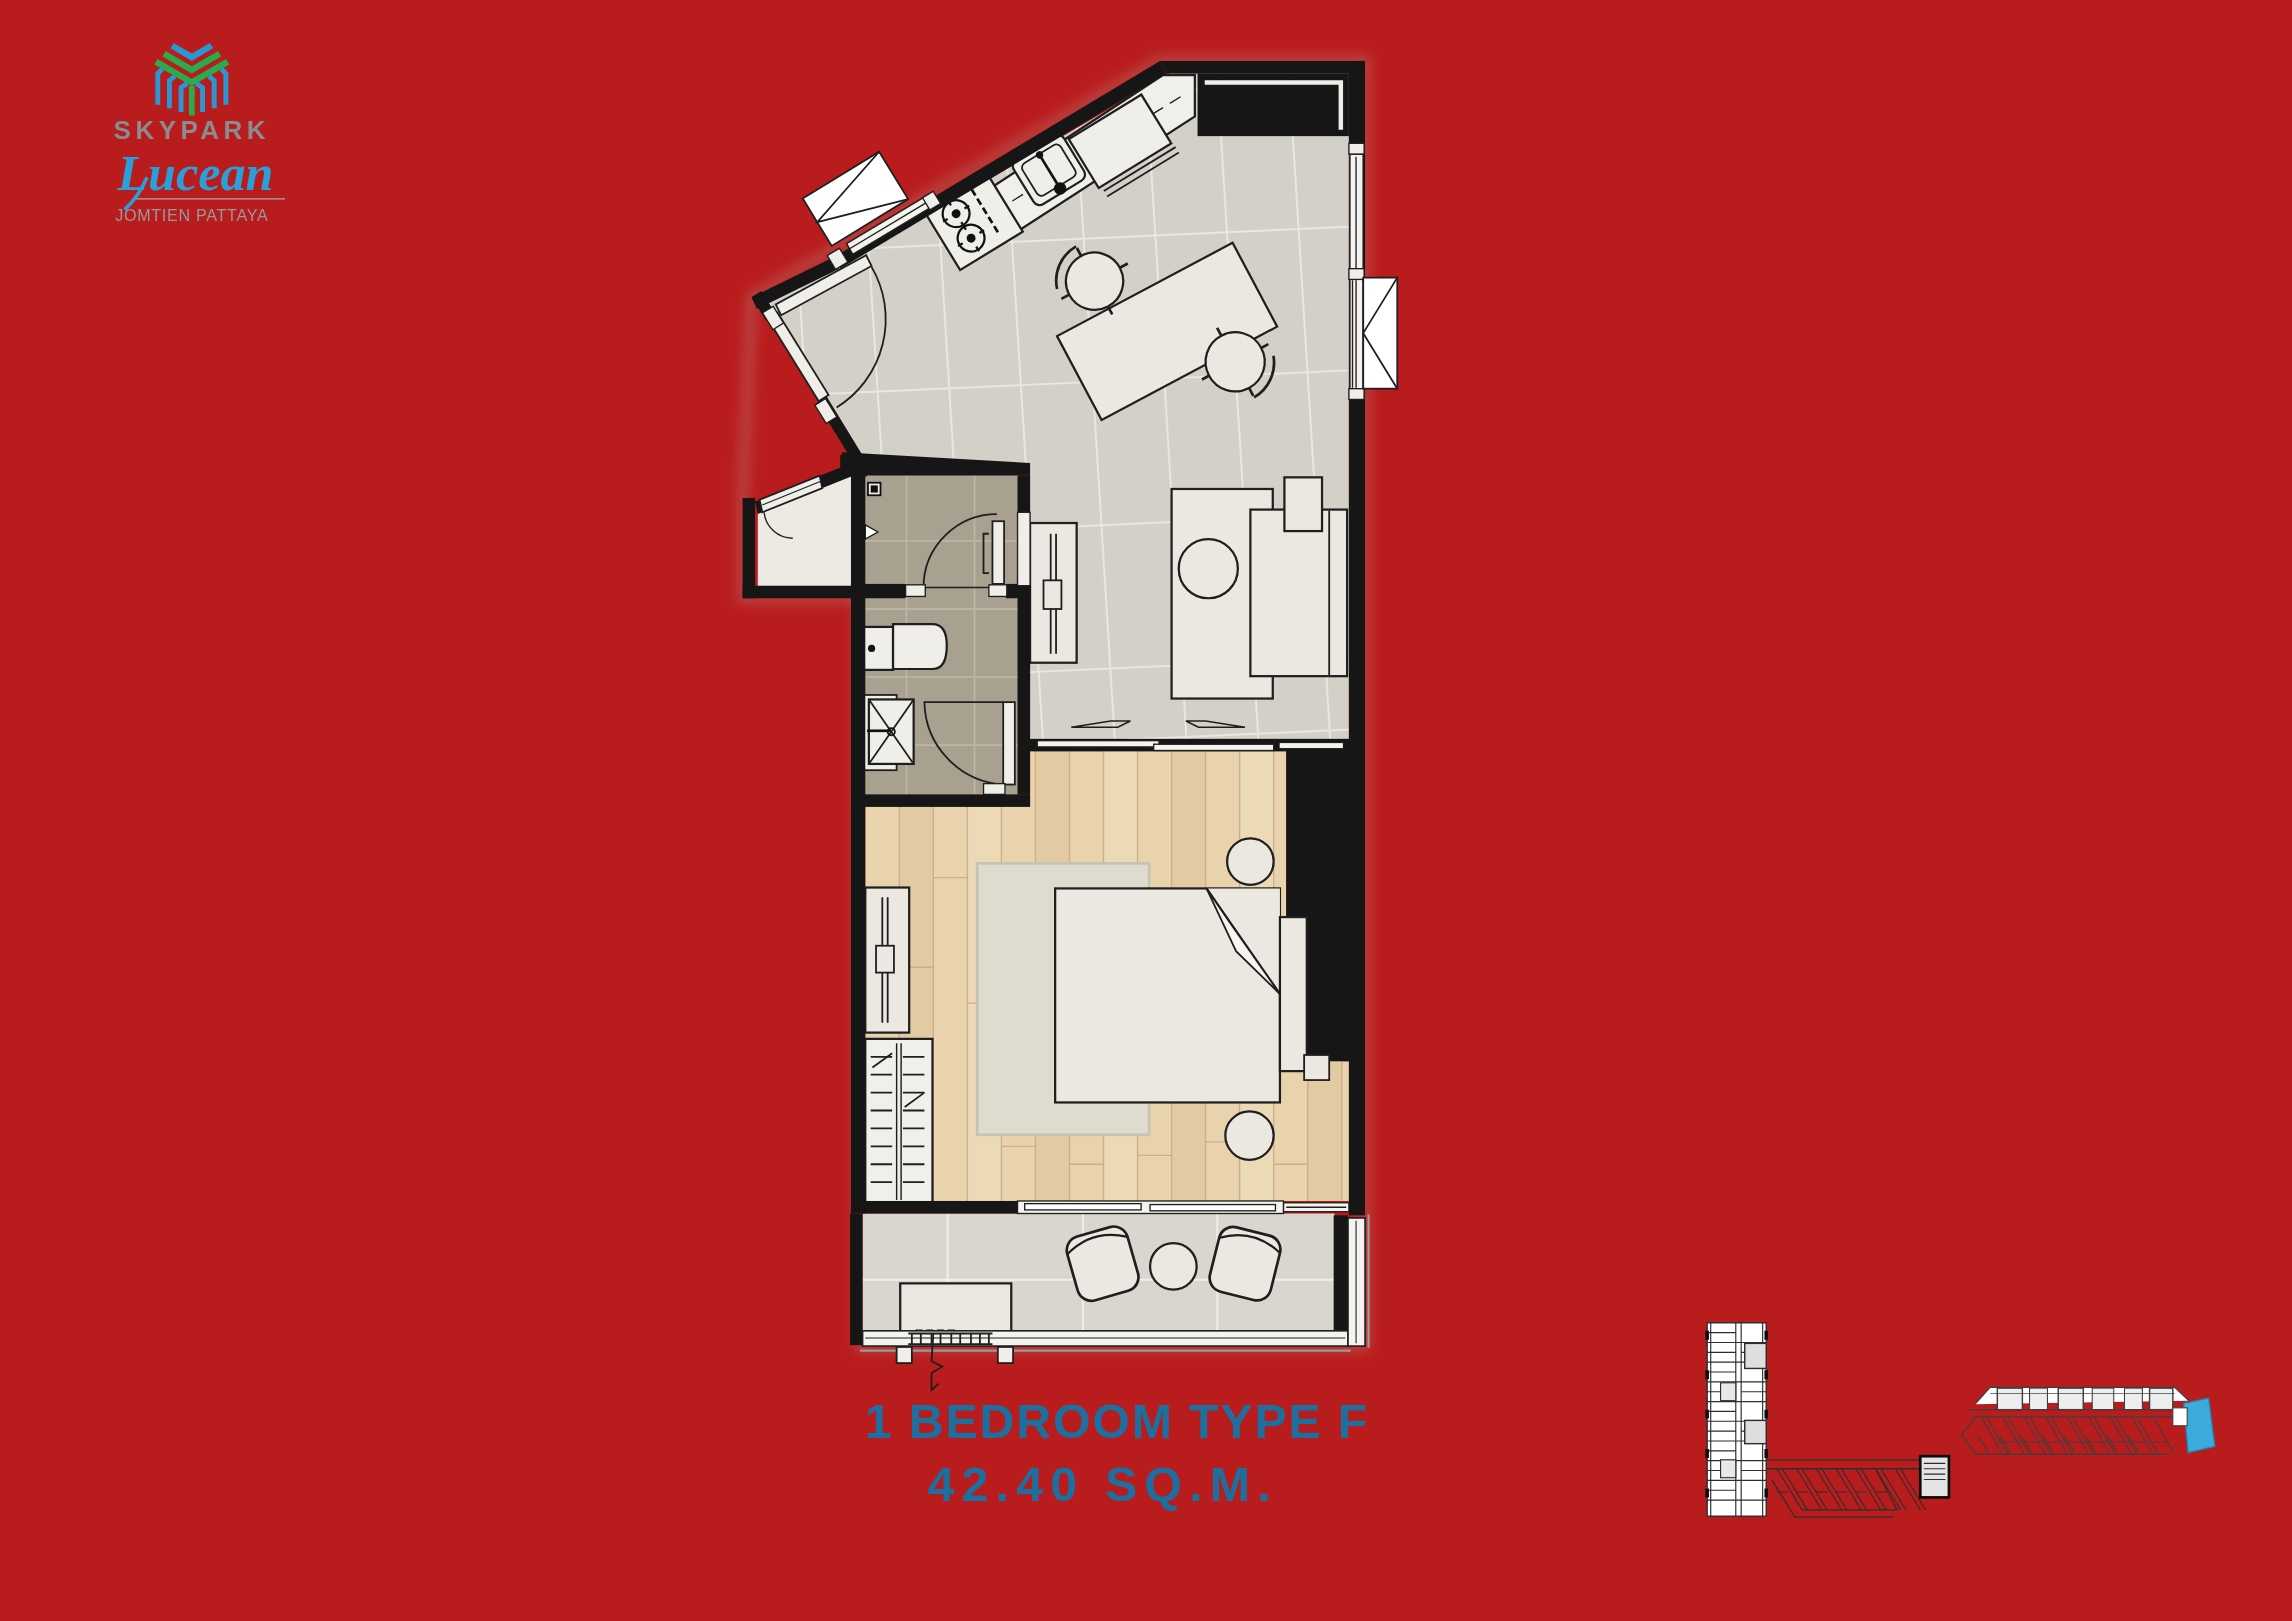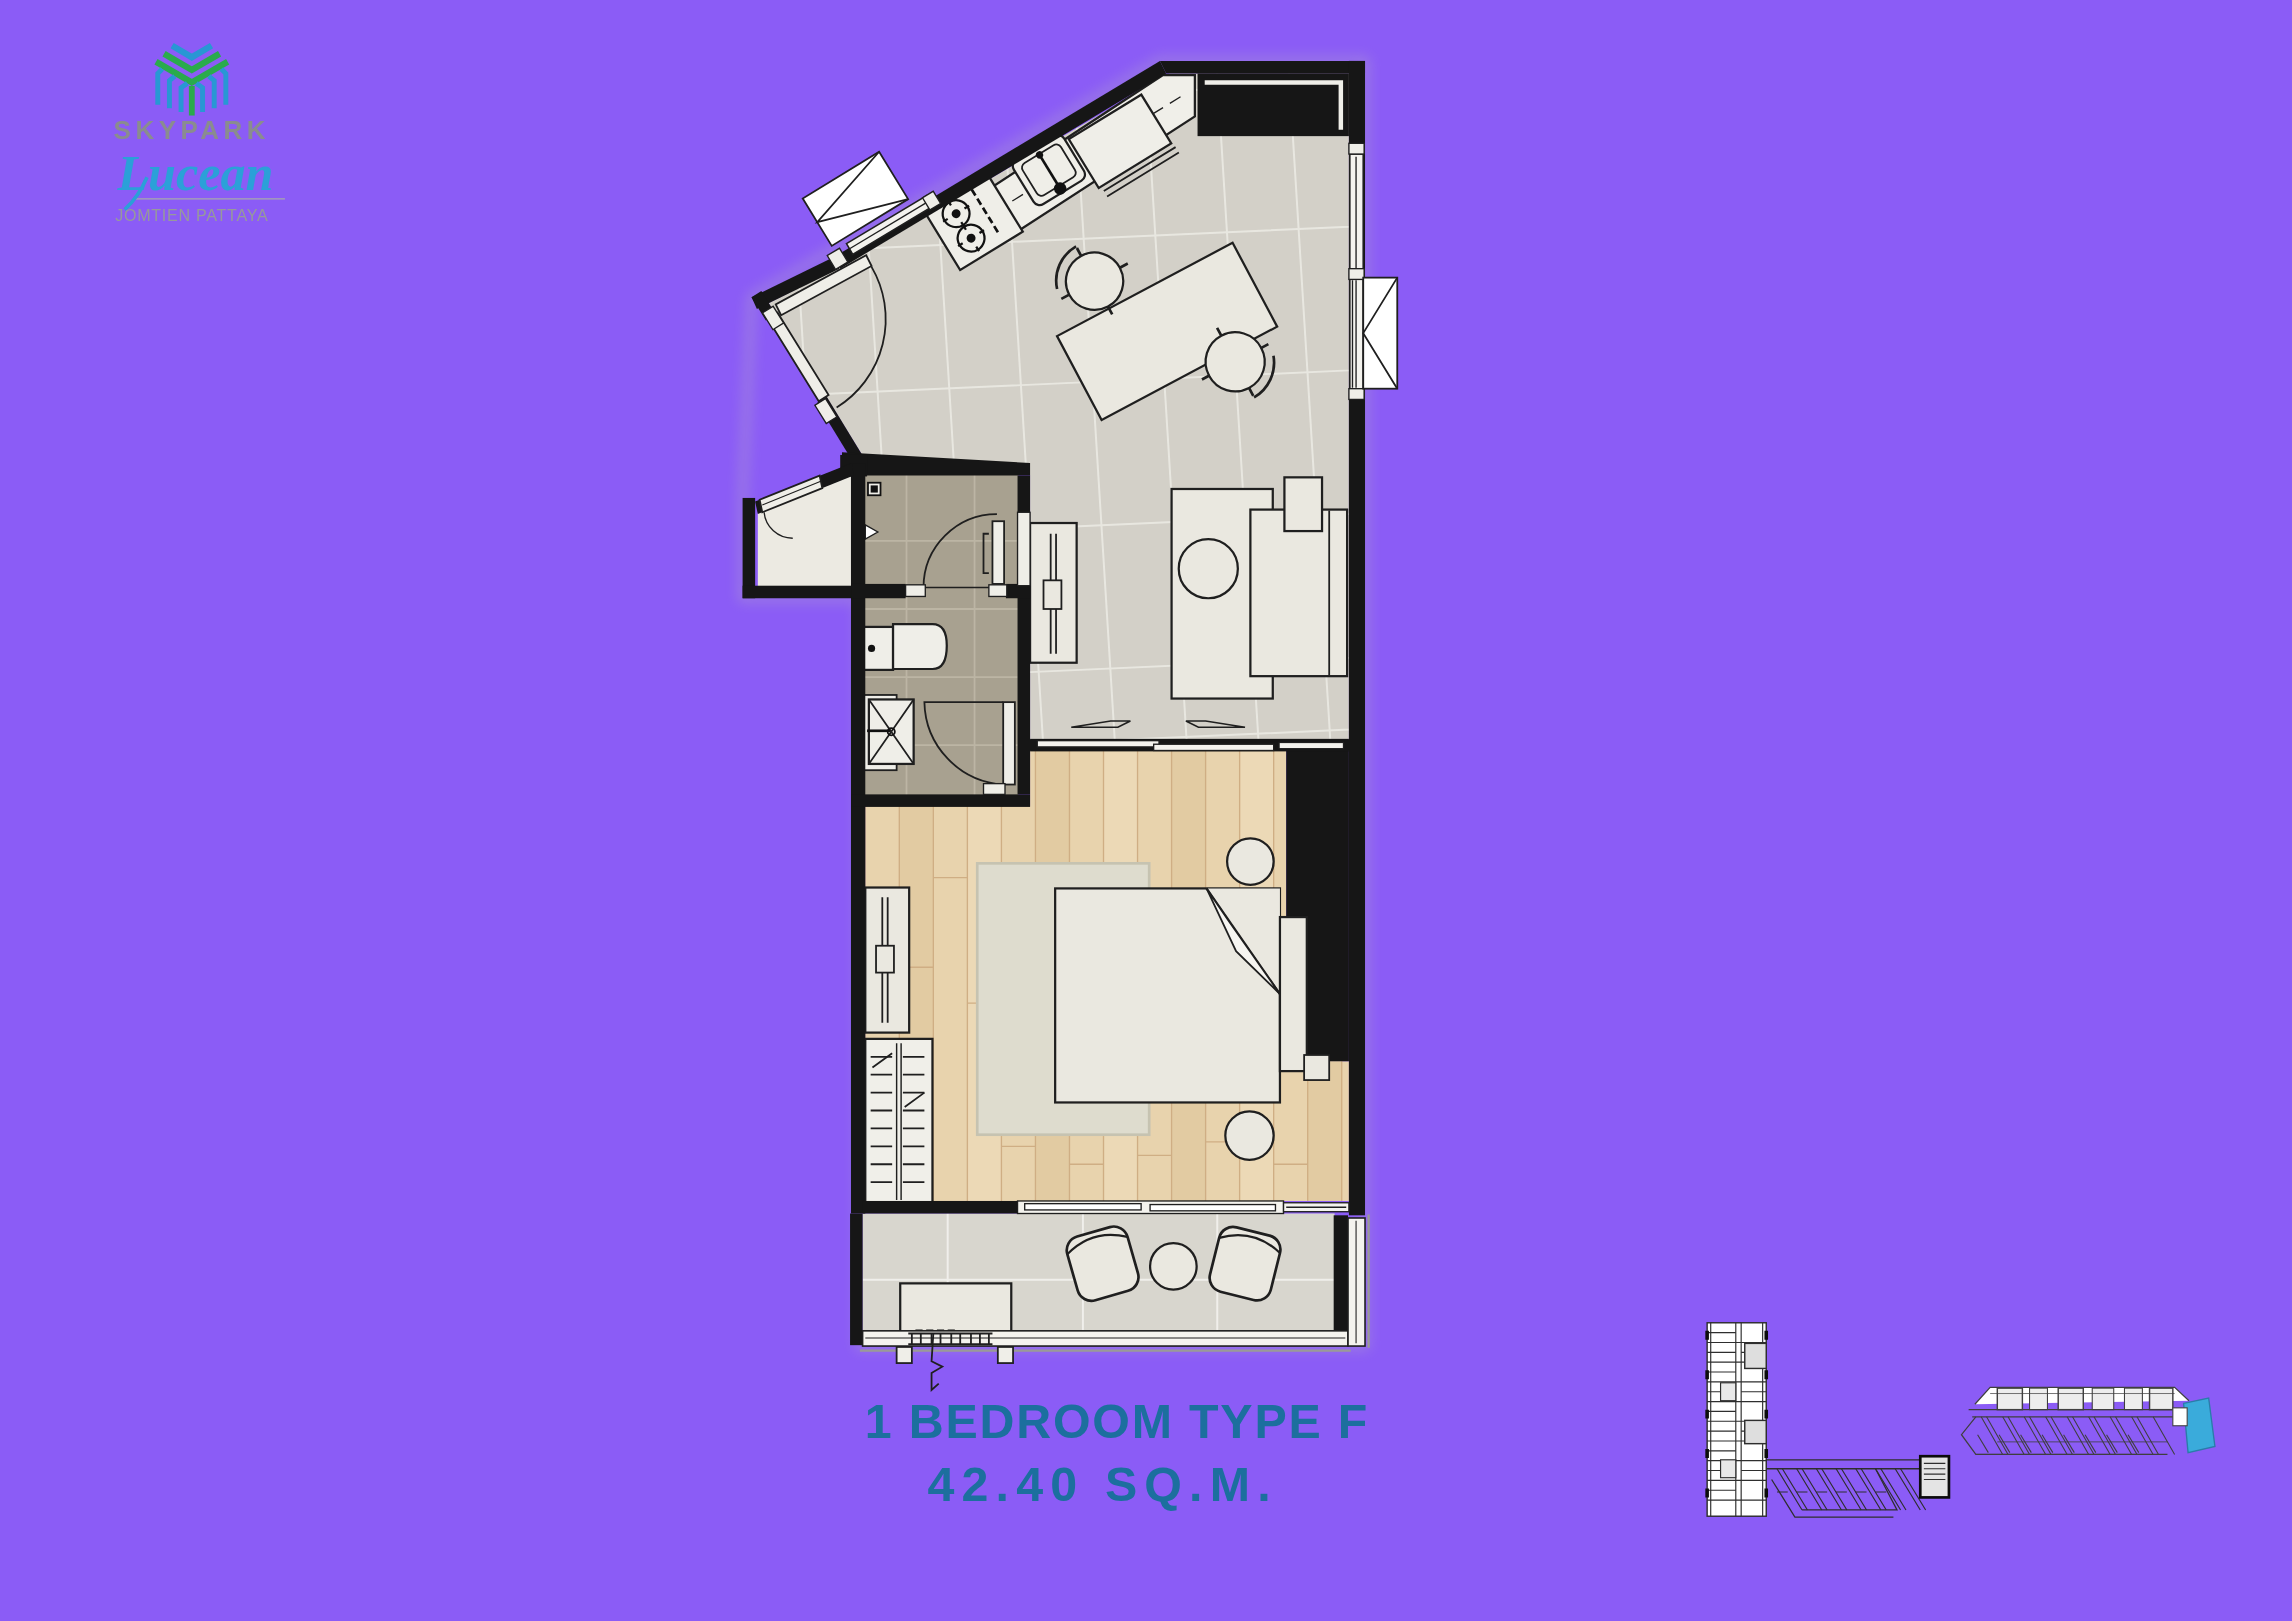--- a/index.html
+++ b/index.html
@@ -1,16 +1,16 @@
 <!DOCTYPE html>
 <html style="font-size:14.3px"><head>
 <meta charset="utf-8">
 <style>
   html,body{margin:0;padding:0;background:#ffffff;}
-  .page{position:relative;width:2293px;height:1621px;background:#8b5cf6;overflow:hidden;
+  .page{position:relative;width:2293px;height:1621px;background:#b91c1c;overflow:hidden;
         font-family:"Liberation Sans", sans-serif;}
 </style>
 </head>
 <body>
 <div class="page">
 <svg width="2293" height="1621" viewBox="0 0 2560 1810" xmlns="http://www.w3.org/2000/svg">
 
 <g id="logo">
 
   <g stroke-linecap="butt" fill="none">

